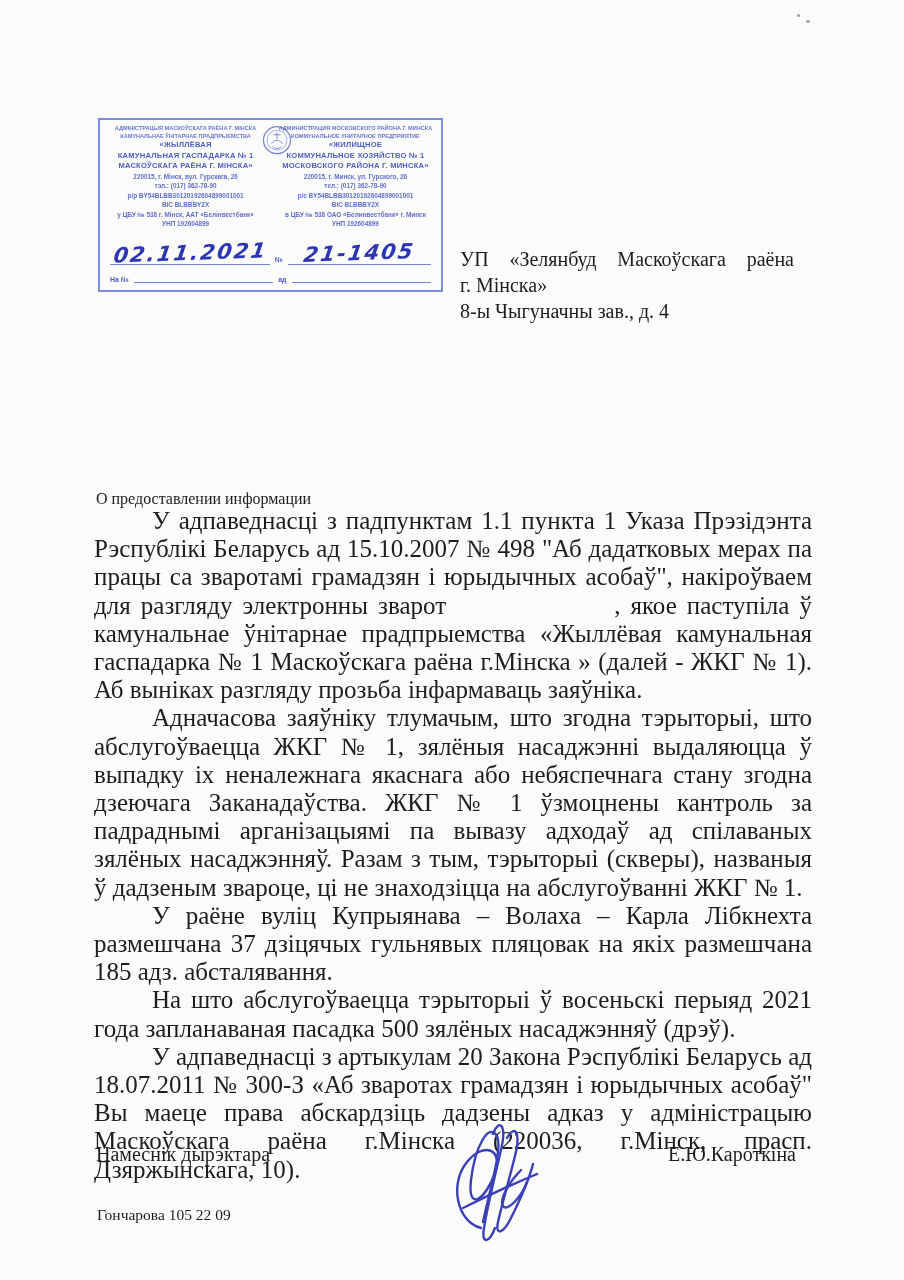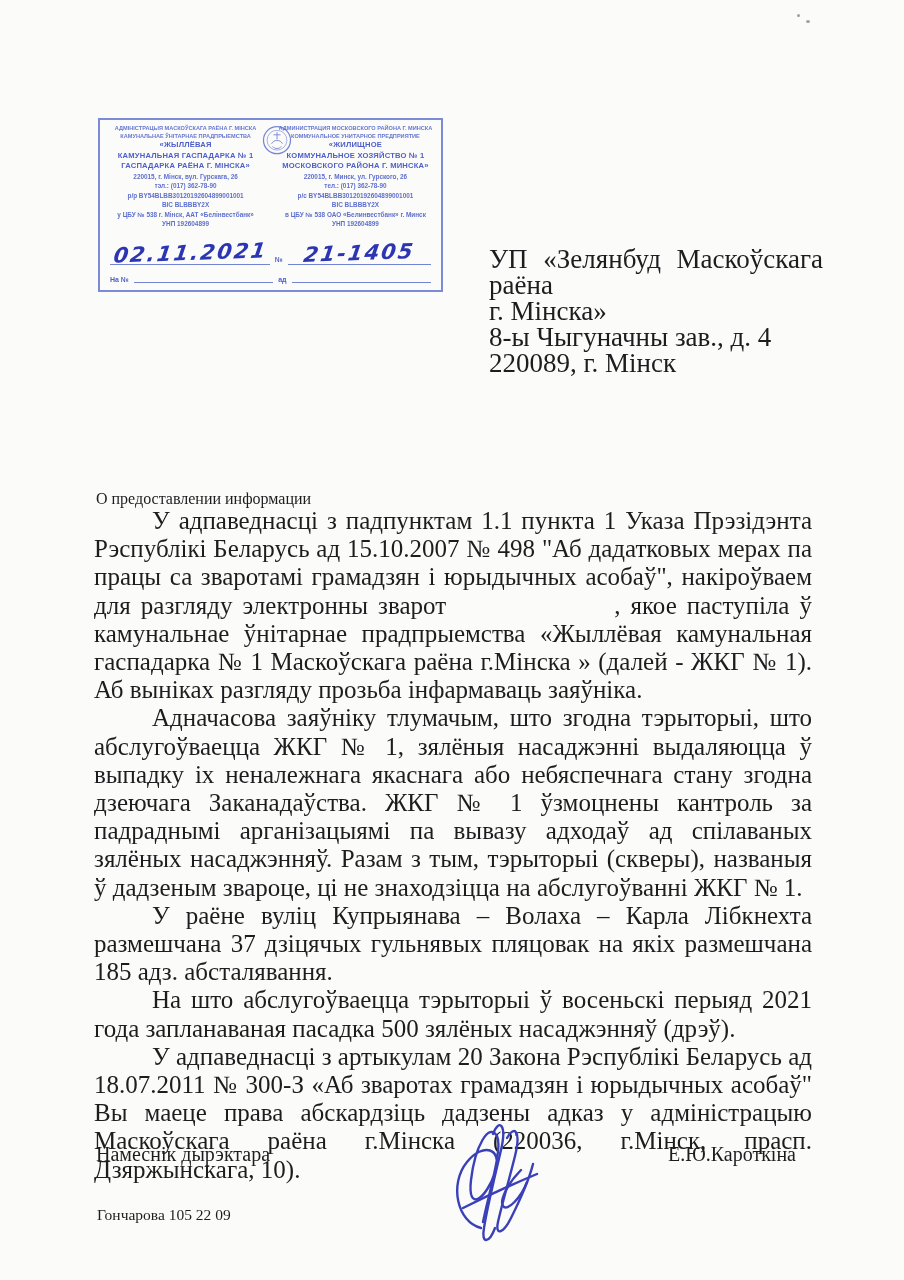--- a/index.html
+++ b/index.html
@@ -55,22 +55,22 @@
   .no-label{font-size:7px;margin:0 5px 2px 5px;}
   .hw-num{flex:1;font-size:21px;}
   .stamp-bottomrow{
     display:flex;align-items:flex-end;gap:5px;
     font-size:7px;margin-top:4px;padding:0 6px;height:14px;
   }
   .uline{flex:1;border-bottom:1px solid rgba(82,102,204,.8);height:10px;}
 
   
   .recipient{
-    position:absolute;left:489px;top:246px;width:334px;
-    font-size:27px;line-height:26px;
+    position:absolute;left:460px;top:246px;width:334px;
+    font-size:20px;line-height:26px;
   }
   .addr-line{display:block;}
   .addr-line.justify{text-align:justify;text-align-last:justify;}
 
   
   .subject{position:absolute;left:96px;top:462px;font-size:16px;margin-top:28px;}
 
   
   .letter-body{
     position:absolute;left:94px;top:507px;width:718px;
@@ -102,21 +102,21 @@
   <span class="artifact a1"></span>
   <span class="artifact a2"></span>
 
   <div class="stamp">
     <div class="stamp-cols">
       <div class="stamp-col">
         <span class="sl s-tiny">АДМІНІСТРАЦЫЯ МАСКОЎСКАГА РАЁНА Г. МІНСКА</span>
         <span class="sl s-tiny">КАМУНАЛЬНАЕ ЎНІТАРНАЕ ПРАДПРЫЕМСТВА</span>
         <span class="sl s-name">«ЖЫЛЛЁВАЯ</span>
         <span class="sl s-name">КАМУНАЛЬНАЯ ГАСПАДАРКА № 1</span>
-        <span class="sl s-name">ГАСПАДАРКА РАЁНА Г. МІНСКА»</span>
+        <span class="sl s-name">МАСКОЎСКАГА РАЁНА Г. МІНСКА»</span>
         <span class="sl s-small">220015, г. Мінск, вул. Гурскага, 26</span>
         <span class="sl s-small">тэл.: (017) 362-78-90</span>
         <span class="sl s-small">р/р BY54BLBB30120192604899001001</span>
         <span class="sl s-small">BIC BLBBBY2X</span>
         <span class="sl s-small">у ЦБУ № 538 г. Мінск, ААТ «Белінвестбанк»</span>
         <span class="sl s-small">УНП 192604899</span>
       </div>
       <div class="stamp-col">
         <span class="sl s-tiny">АДМИНИСТРАЦИЯ МОСКОВСКОГО РАЙОНА Г. МИНСКА</span>
         <span class="sl s-tiny">КОММУНАЛЬНОЕ УНИТАРНОЕ ПРЕДПРИЯТИЕ</span>
@@ -152,21 +152,20 @@
       <span class="uline"></span>
       <span>ад</span>
       <span class="uline"></span>
     </div>
   </div>
 
   <div class="recipient">
     <span class="addr-line justify">УП «Зелянбуд Маскоўскага раёна</span>
     <span class="addr-line">г. Мінска»</span>
     <span class="addr-line">8-ы Чыгуначны зав., д. 4</span>
-    <span class="addr-line">220089, г. Мінск</span>
   </div>
 
   <div class="subject">О предоставлении информации</div>
 
   <div class="letter-body">
     <p><span>У адпаведнасці з падпунктам 1.1 пункта 1 Указа Прэзідэнта Рэспублікі Беларусь ад 15.10.2007 № 498 "Аб дадатковых мерах па працы са зваротамі грамадзян і юрыдычных асобаў", накіроўваем для разгляду электронны зварот</span><span class="redact-gap"></span><span>, якое паступіла ў камунальнае ўнітарнае прадпрыемства «Жыллёвая камунальная гаспадарка № 1 Маскоўскага раёна г.Мінска » (далей - ЖКГ № 1). Аб выніках разгляду прозьба інфармаваць заяўніка.</span></p>
     <p>Адначасова заяўніку тлумачым, што згодна тэрыторыі, што абслугоўваецца ЖКГ № 1, зялёныя насаджэнні выдаляюцца ў выпадку іх неналежнага якаснага або небяспечнага стану згодна дзеючага Заканадаўства. ЖКГ № 1 ўзмоцнены кантроль за падраднымі арганізацыямі па вывазу адходаў ад спілаваных зялёных насаджэнняў. Разам з тым, тэрыторыі (скверы), названыя ў дадзеным звароце, ці не знаходзіцца на абслугоўванні ЖКГ № 1.</p>
     <p>У раёне вуліц Купрыянава – Волаха – Карла Лібкнехта размешчана 37 дзіцячых гульнявых пляцовак на якіх размешчана 185 адз. абсталявання.</p>
     <p>На што абслугоўваецца тэрыторыі ў восеньскі перыяд 2021 года запланаваная пасадка 500 зялёных насаджэнняў (дрэў).</p>
     <p>У адпаведнасці з артыкулам 20 Закона Рэспублікі Беларусь ад 18.07.2011 № 300-З «Аб зваротах грамадзян і юрыдычных асобаў" Вы маеце права абскардзіць дадзены адказ у адміністрацыю Маскоўскага раёна г.Мінска (220036, г.Мінск, прасп. Дзяржынскага, 10).</p>

